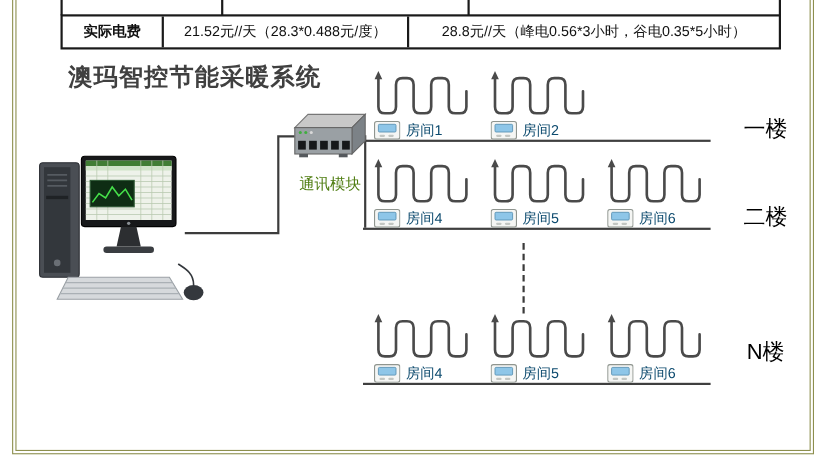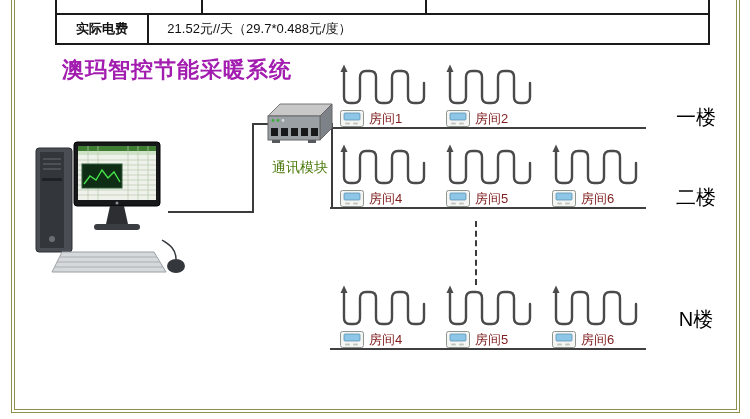--- a/index.html
+++ b/index.html
@@ -16,37 +16,37 @@
   .tbl{position:absolute;left:55px;top:0;width:655px;height:51px;padding-left:32px;}
   .stub{position:absolute;top:0;width:2px;height:14px;background:#1a1a1a;}
   .trow{position:absolute;left:0;top:13px;width:655px;height:32px;
     border:2px solid #1a1a1a;box-sizing:border-box;display:flex;align-items:stretch;}
   .cell{display:flex;align-items:center;justify-content:center;
     font-size:13px;white-space:nowrap;overflow:hidden;}
   .c1{flex:0 0 90px;font-weight:700;}
   .c2{flex:0 0 221px;border-left:2px solid #1a1a1a;font-weight:500;}
   .c3{flex:1 1 auto;border-left:2px solid #1a1a1a;font-weight:500;}
   .title{position:absolute;left:62px;top:55px;font-size:22px;font-weight:700;
-    color:#a21caf;letter-spacing:1px;white-space:nowrap;}
+    color:#404040;letter-spacing:1px;white-space:nowrap;}
   .overlay{position:absolute;left:0;top:0;}
   .bus{position:absolute;left:330px;width:316px;height:0;
     border-top:2px solid #3f3f3f;}
   .dotted{position:absolute;left:475px;top:221px;height:64px;width:0;
     border-left:2px dashed #3a3a3a;}
   .computer{position:absolute;left:26px;top:140px;}
   .switch{position:absolute;left:262px;top:100px;}
   .module-label{position:absolute;left:258px;top:159px;width:84px;text-align:center;
     font-size:14px;font-weight:500;color:#4d7c0f;}
   .floor-label{position:absolute;left:651px;width:90px;font-size:20px;font-weight:500;
     color:#000;white-space:nowrap;text-align:center;}
   .room{position:absolute;width:102px;height:64px;}
   .coil{position:absolute;left:2px;top:0;width:88px;height:46px;}
   .room-row{position:absolute;left:4px;top:47px;display:flex;align-items:flex-end;}
   .thermo{width:24px;height:17px;flex:0 0 auto;}
-  .room-label{font-size:13px;font-weight:500;color:#7f1d1d;margin-left:5px;line-height:16px;white-space:nowrap;}
+  .room-label{font-size:13px;font-weight:500;color:#0c4a6e;margin-left:5px;line-height:16px;white-space:nowrap;}
 </style>
 </head>
 <body>
 
 <div class="page">
 
   <svg width="0" height="0" style="position:absolute" aria-hidden="true">
     <defs>
       <g id="coil-shape">
         <path d="M6 6 L6 34 Q6 40 12 40 L16 40 Q22 40 22 34 L22 14 Q22 8 28 8 L32 8 Q38 8 38 14 L38 34 Q38 40 44 40 L48 40 Q54 40 54 34 L54 14 Q54 8 60 8 L64 8 Q70 8 70 14 L70 34 Q70 40 76 40 L80 40 Q86 40 86 34 L86 20" fill="none" stroke="#4a4a4a" stroke-width="2.4" stroke-linecap="round"></path>
@@ -65,21 +65,22 @@
     <div class="frame-inner"></div>
   </div>
 
   <div class="tbl">
     <div class="stub" style="left:0"></div>
     <div class="stub" style="left:146px"></div>
     <div class="stub" style="left:370px"></div>
     <div class="stub" style="left:653px"></div>
     <div class="trow">
       <div class="cell c1">实际电费</div>
-      <div class="cell c2">21.52元//天（29.7*0.488元/度）</div>
+      <div class="cell c2">21.52元//天（28.3*0.488元/度）</div>
+      <div class="cell c3">28.8元//天（峰电0.56*3小时，谷电0.35*5小时）</div>
     </div>
   </div>
 
   <div class="title">澳玛智控节能采暖系统</div>
 
   <svg class="overlay" width="750" height="419">
     <polyline points="168,212 253,212 253,124 268,124" fill="none" stroke="#3c3c3c" stroke-width="2"></polyline>
     <polyline points="322,124 332,124 332,207" fill="none" stroke="#3c3c3c" stroke-width="2"></polyline>
   </svg>
 

